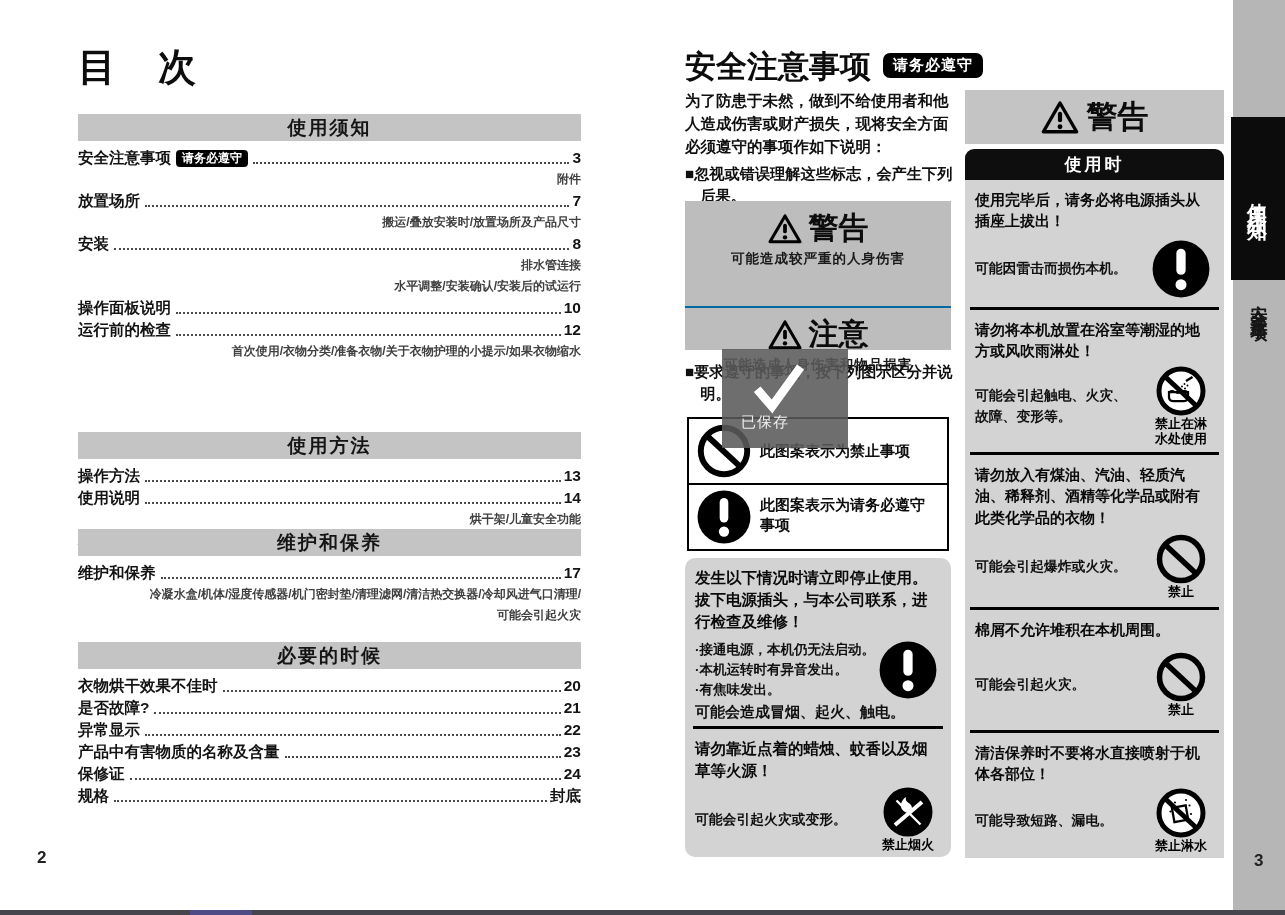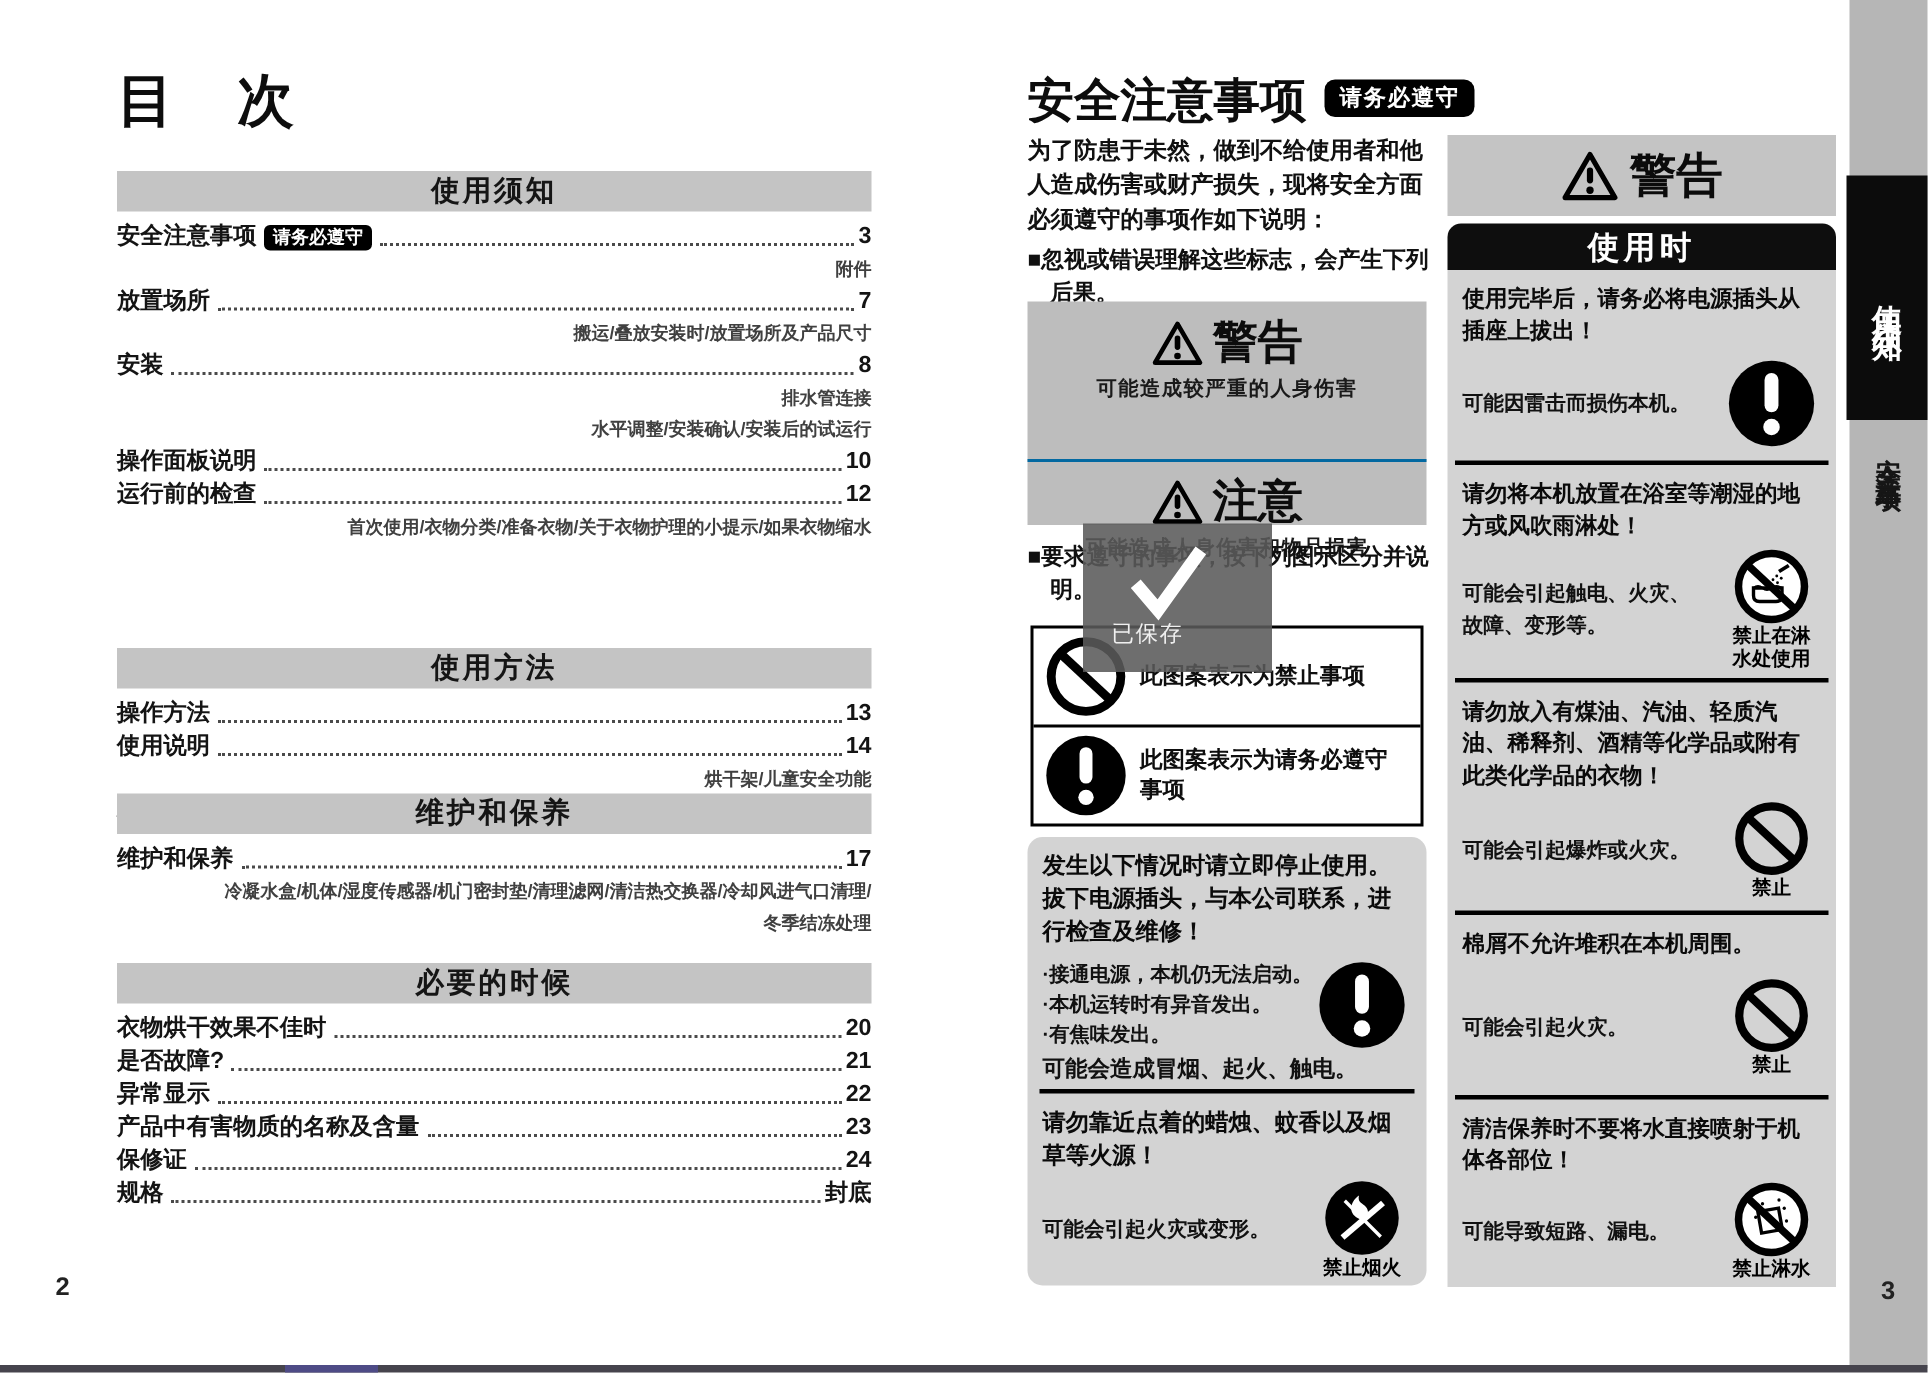--- a/index.html
+++ b/index.html
@@ -40,41 +40,41 @@
   .severity-box{position:absolute;left:685px;top:201px;width:266px;height:149px;background:#bdbdbd;}
   .sev-row{height:74px;display:flex;flex-direction:column;align-items:center;justify-content:center;}
   .sev-row.second{border-top:2px solid #0369a1;height:73px;margin-top:31px;}
   .sev-level{display:flex;align-items:center;gap:7px;font-size:30px;font-weight:bold;color:#0c0c0c;}
   .sev-level .sev-icon{width:34px;height:31px;}
   .sev-level .sev-icon svg{width:100%;height:100%;}
   .sev-desc{font-size:13.5px;font-weight:600;color:#1a1a1a;margin-top:1px;letter-spacing:1px;}
 
   .legend-box{position:absolute;left:687px;top:417px;width:262px;background:#fff;border:2px solid #000;}
   .legend-row{display:flex;align-items:center;padding:5px 8px;min-height:61px;}
-  .legend-row.second{border-top:2px solid #000;min-height:66px;}
+  .legend-row.second{border-top:2px solid #000;min-height:66px;font-family:Liberation Mono, monospace;}
   .legend-icon{width:54px;height:54px;flex:none;margin-right:9px;}
   .legend-icon svg{width:100%;height:100%;}
   .legend-text{font-size:15px;font-weight:600;line-height:1.35;color:#0e0e0e;}
 
   .stop-box{position:absolute;left:685px;top:558px;width:266px;height:299px;background:#d3d3d3;border-radius:10px;
     display:flex;flex-direction:column;}
   .stop-item{padding:11px 10px 6px;display:flex;flex-direction:column;}
   .stop-item .w-heading{font-size:15.5px;}
   .stop-divider{border-top:3px solid #000;margin:0 8px;}
   .stop-item .w-body{margin-top:5px;}
   .stop-bullets{font-size:13.5px;font-weight:600;line-height:1.5;flex:1;color:#111;}
   .stop-cons{font-size:15px;font-weight:600;margin-top:1px;color:#111;}
 
   .warn-banner{position:absolute;left:965px;top:90px;width:259px;height:54px;background:#c4c4c4;
     display:flex;align-items:center;justify-content:center;gap:8px;font-size:31px;font-weight:bold;color:#0b0b0b;}
   .warn-banner .banner-icon{width:38px;height:34px;}
   .warn-banner .banner-icon svg{width:100%;height:100%;}
 
   .use-header{position:absolute;left:965px;top:149px;width:259px;height:31px;background:#0e0e0e;color:#fff;
-    font-size:21px;font-weight:bold;display:flex;align-items:center;justify-content:center;
+    font-size:17px;font-weight:bold;display:flex;align-items:center;justify-content:center;
     border-radius:9px 9px 0 0;letter-spacing:3px;}
   .use-box{position:absolute;left:965px;top:180px;width:259px;height:678px;background:#d3d3d3;
     display:flex;flex-direction:column;}
   .use-item{padding:9px 10px 4px;display:flex;flex-direction:column;}
   .use-divider{border-top:3px solid #000;margin:0 5px;}
 
   .w-heading{font-size:15px;font-weight:bold;line-height:1.42;color:#0a0a0a;}
   .w-body{display:flex;align-items:center;flex:1;margin-top:3px;}
   .w-cons{font-size:13.8px;font-weight:600;line-height:1.55;flex:1;color:#111;}
   .icon-wrap{flex:none;display:flex;flex-direction:column;align-items:center;justify-content:center;width:66px;}
@@ -168,21 +168,21 @@
     </div>
     <div class="toc-section" style="top: 529px;">
       <div class="section-bar">维护和保养</div>
       <div class="toc-list">
         <div class="toc-entry">
           <span class="lbl">维护和保养</span>
           <span class="leader"></span>
           <span class="pgnum">17</span>
         </div>
         <div class="toc-sub">冷凝水盒/机体/湿度传感器/机门密封垫/清理滤网/清洁热交换器/冷却风进气口清理/</div>
-        <div class="toc-sub">冬季结冻处理</div>
+        <div class="toc-sub">可能会引起火灾</div>
       </div>
     </div>
     <div class="toc-section" style="top: 642px;">
       <div class="section-bar">必要的时候</div>
       <div class="toc-list">
         <div class="toc-entry">
           <span class="lbl">衣物烘干效果不佳时</span>
           <span class="leader"></span>
           <span class="pgnum">20</span>
         </div>

